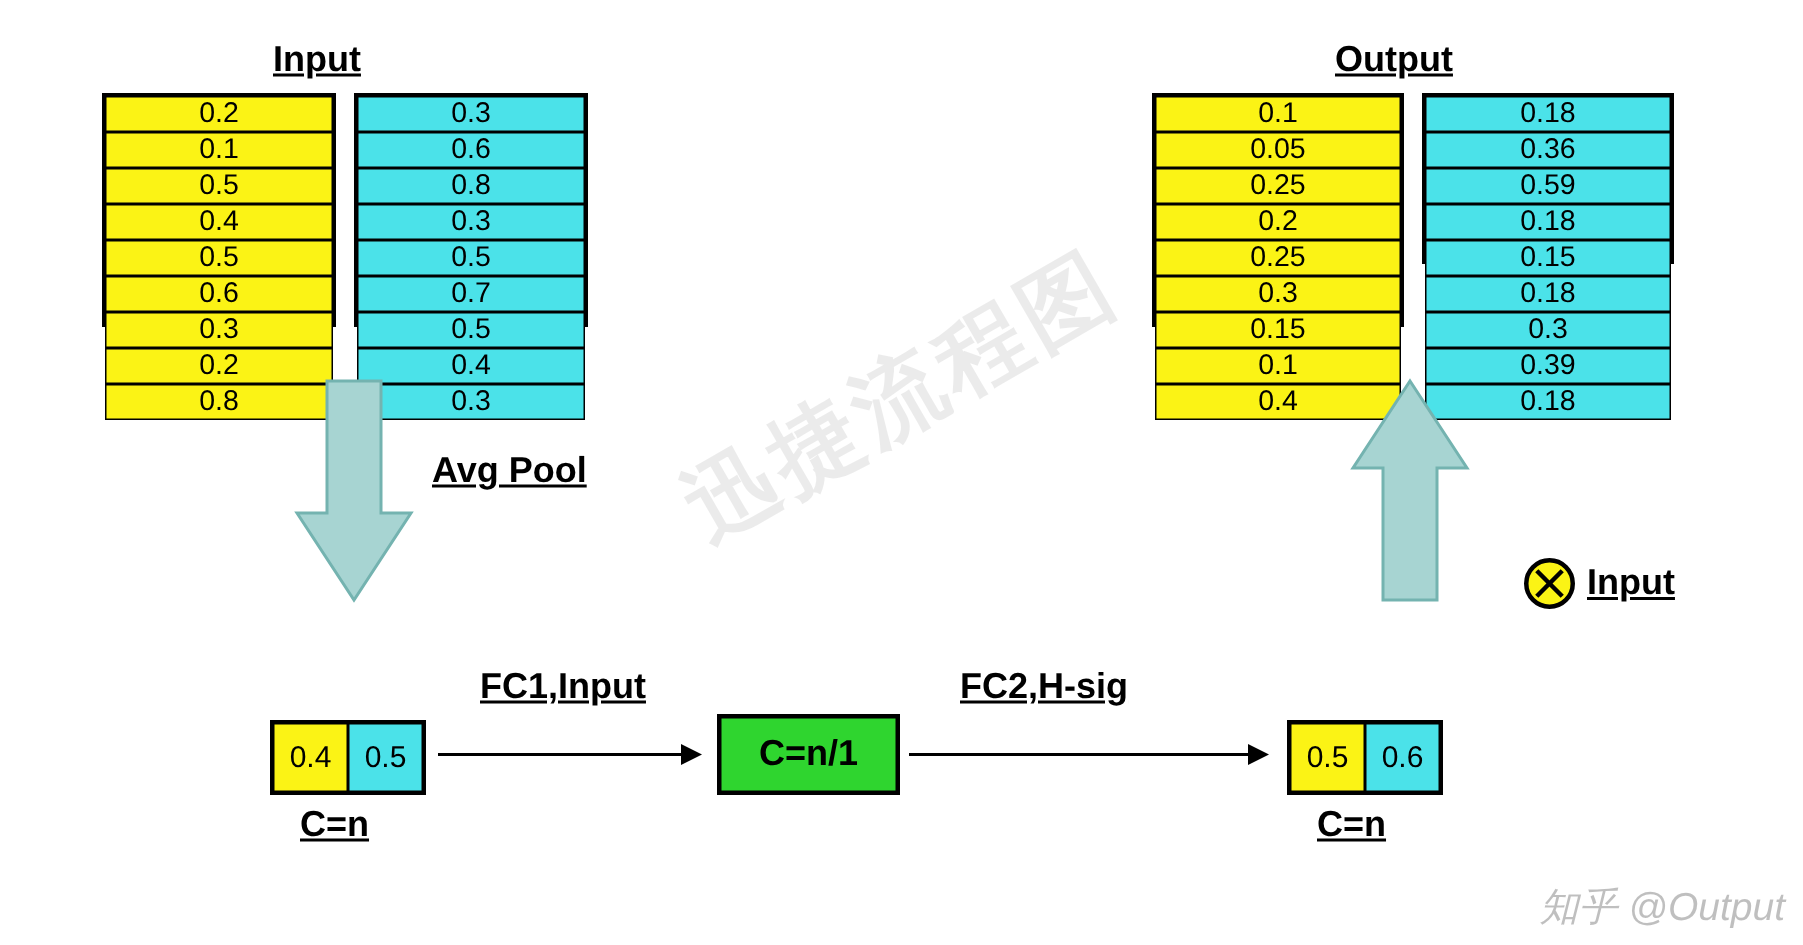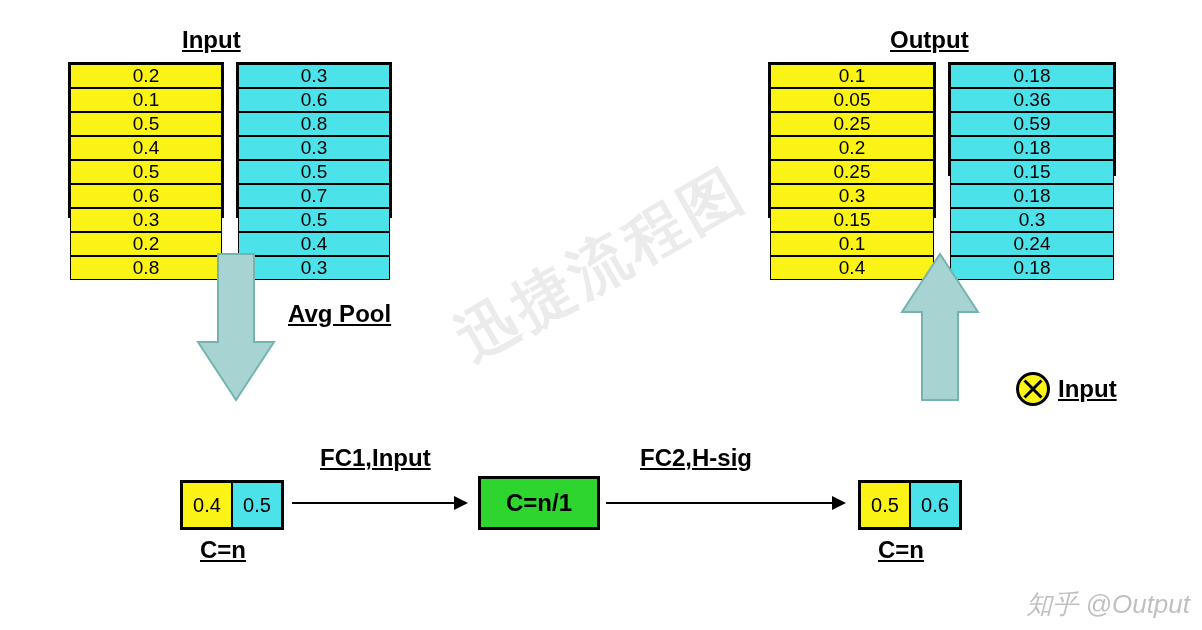--- a/index.html
+++ b/index.html
@@ -178,21 +178,21 @@
 </div>
 
 <div class="grid3" style="left:948px; top:62px; width:168px; height:114px;">
   <div class="cell cyan">0.18</div>
   <div class="cell cyan">0.36</div>
   <div class="cell cyan">0.59</div>
   <div class="cell cyan">0.18</div>
   <div class="cell cyan">0.15</div>
   <div class="cell cyan">0.18</div>
   <div class="cell cyan">0.3</div>
-  <div class="cell cyan">0.24</div>
+  <div class="cell cyan">0.39</div>
   <div class="cell cyan">0.18</div>
 </div>
 
 <svg class="big-arrow" style="left:196px; top:252px;" width="80" height="150">
   <polygon points="22,2 58,2 58,90 78,90 40,148 2,90 22,90"></polygon>
 </svg>
 <div class="label" style="left:288px; top:300px;">Avg Pool</div>
 
 <svg class="big-arrow" style="left:900px; top:252px;" width="80" height="150">
   <polygon points="40,2 78,60 58,60 58,148 22,148 22,60 2,60"></polygon>

